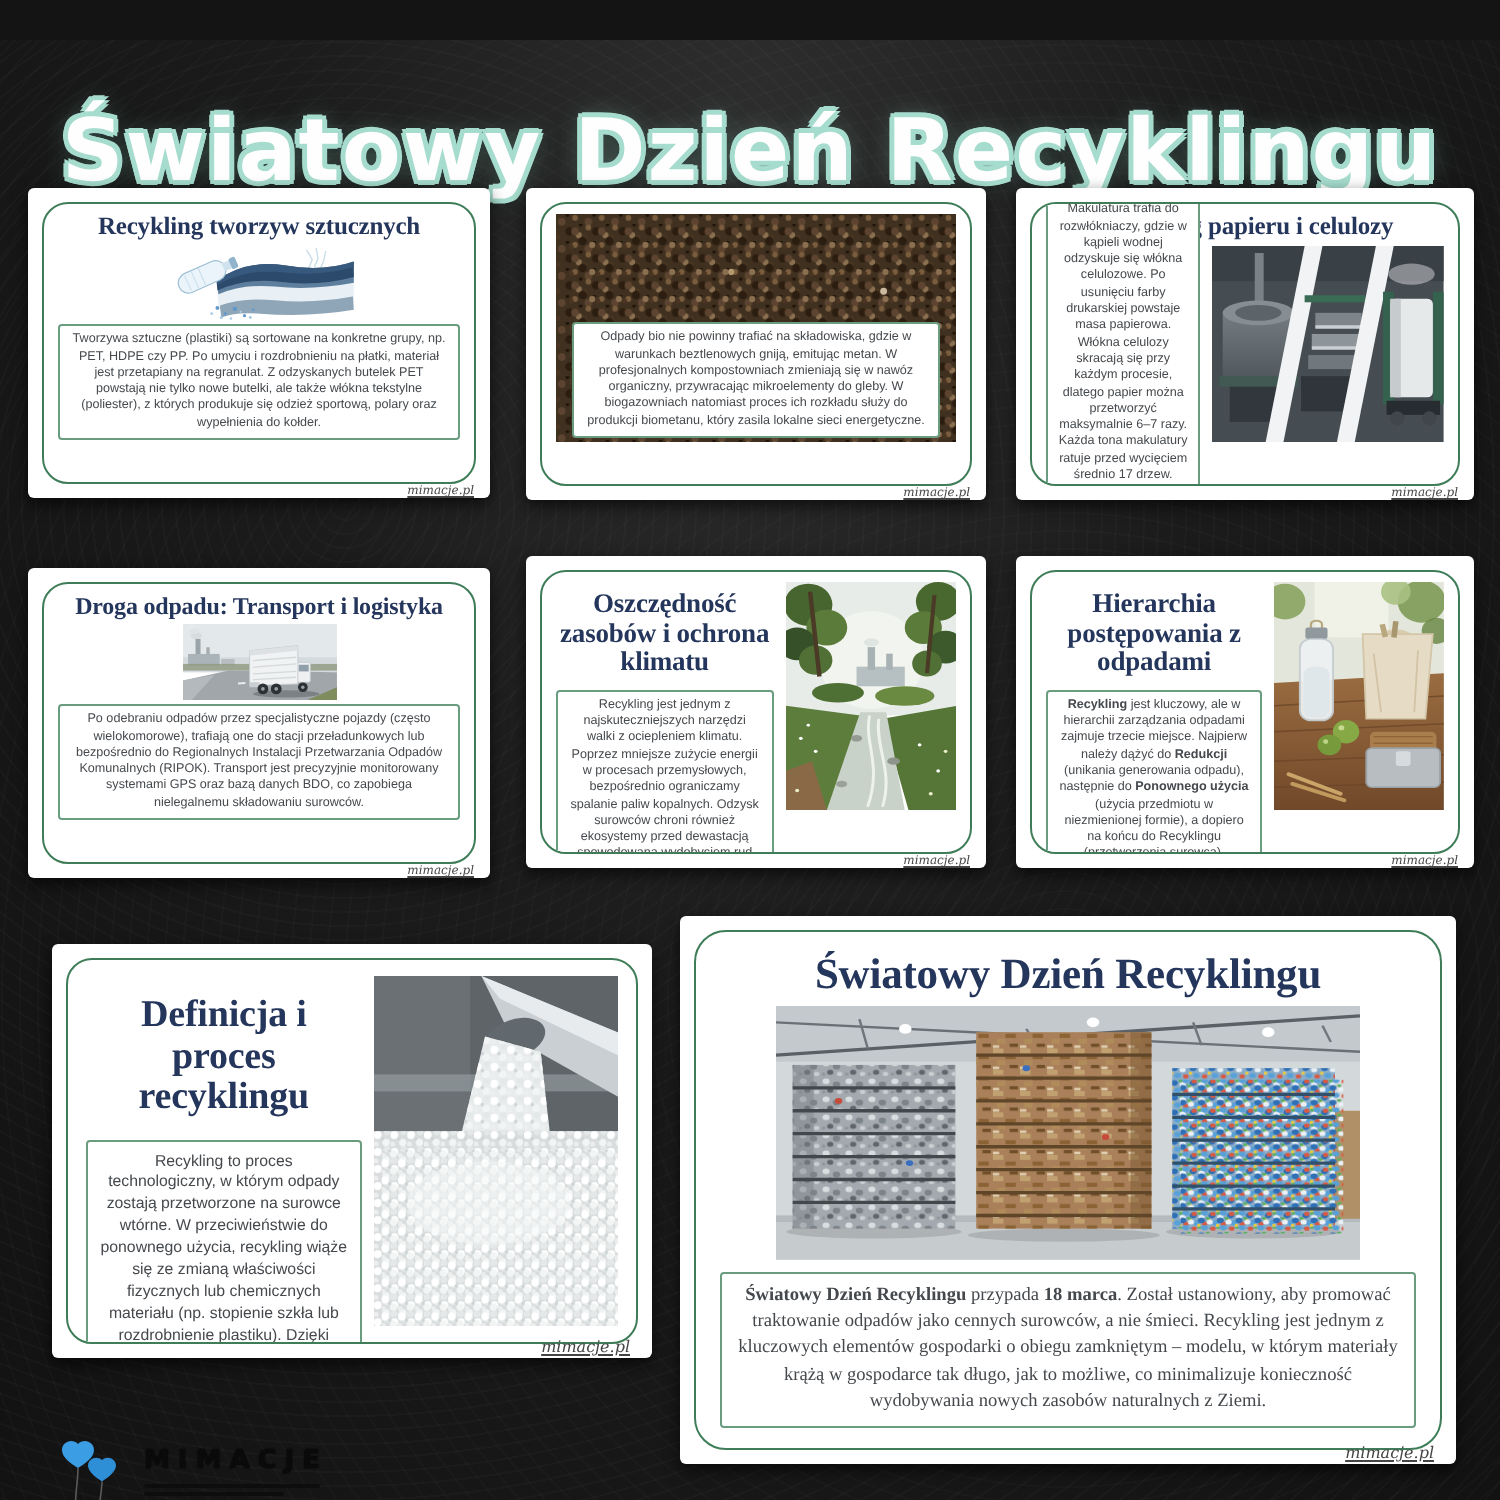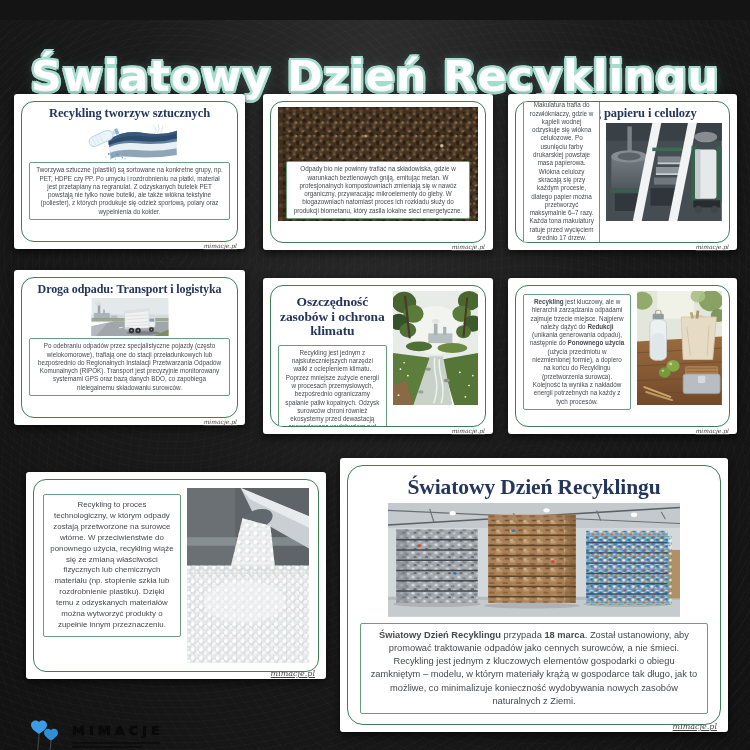--- a/index.html
+++ b/index.html
@@ -52,21 +52,21 @@
   .photo{flex:1 1 auto;min-height:0;display:flex;align-items:center;justify-content:center;overflow:hidden;}
   .photo svg{display:block;}
   .wm{
     position:absolute;right:8px;bottom:0;
     font-family:"DejaVu Serif", serif;font-style:italic;font-size:6px;color:#454545;line-height:1;text-decoration:underline;
   }
   
   .c1{left:14px;top:74px;width:231px;height:155px;}
   .c2{left:263px;top:74px;width:230px;height:156px;}
   .c3{left:508px;top:74px;width:229px;height:156px;}
-  .c4{left:14px;top:250px;width:231px;height:155px;}
+  .c4{left:14px;top:264px;width:231px;height:155px;}
   .c5{left:263px;top:258px;width:230px;height:156px;}
   .c6{left:508px;top:258px;width:229px;height:156px;}
   .c7{left:26px;top:452px;width:300px;height:207px;}
   .c8{left:340px;top:438px;width:388px;height:274px;}
   
   .overlay-wrap{position:relative;flex:1 1 auto;min-height:0;}
   .overlay-wrap svg{width:100%;height:100%;}
   .overlay-box{position:absolute;left:4%;right:4%;bottom:2px;}
   
   .row{display:flex;flex:1 1 auto;min-height:0;gap:6px;align-items:stretch;}
@@ -79,21 +79,21 @@
   .c5 .tbox,.c6 .tbox{margin-top:1px;}
   .c7 .frame{padding:8px 9px;}
   .c7 .colL{width:53%;padding-top:6px;}
   .c7 .photo{width:47%;}
   .c7 .ct{font-size:19px;margin:4px 0 10px;}
   .c7 .tbox{font-size:7.9px;line-height:1.38;padding:5px 6px;}
   .c7 .wm,.c8 .wm{font-size:8px;right:11px;bottom:1px;}
   .c8 .frame{border-width:1.8px;border-radius:16px;padding:8px 12px 10px;}
   .c8 .ct{font-size:21.5px;margin:2px 0 4px;}
   .c8 .photo{margin:0 auto;width:292px;}
-  .c8 .tbox{font-size:9.3px;line-height:1.42;padding:5px 8px;margin-top:6px;}
+  .c8 .tbox{font-size:9.3px;line-height:1.42;padding:5px 8px;margin-top:6px;font-family:Liberation Serif, serif;}
   .c4 .ct{font-size:12px;}
   .c1 .photo svg,.c4 .photo svg{height:100%;}
   .c1 .tbox,.c4 .tbox{margin-top:2px;}
   b{font-weight:700;}
   
   .logo{position:absolute;left:30px;bottom:10px;display:flex;align-items:flex-start;gap:10px;}
   .logo-balloons{width:32px;height:42px;}
   .logo-textcol{padding-top:5px;}
   .logo-brand{
     font-family:"DejaVu Sans", sans-serif;font-weight:800;font-size:13px;letter-spacing:4px;
@@ -369,20 +369,21 @@
         </div>
       </div>
     </div>
     <span class="wm">mimacje.pl</span>
   </section>
 
   <section class="card c6">
     <div class="frame">
       <div class="row">
         <div class="colL">
+          <h2 class="ct">Hierarchia postępowania z odpadami</h2>
           <div class="tbox">
             <p><b>Recykling</b><span> jest kluczowy, ale w hierarchii zarządzania odpadami zajmuje trzecie miejsce. Najpierw należy dążyć do </span><b>Redukcji</b><span> (unikania generowania odpadu), następnie do </span><b>Ponownego użycia</b><span> (użycia przedmiotu w niezmienionej formie), a dopiero na końcu do Recyklingu (przetworzenia surowca). Kolejność ta wynika z nakładów energii potrzebnych na każdy z tych procesów.</span></p>
           </div>
         </div>
         <div class="photo">
           <svg viewBox="0 0 92 140" preserveAspectRatio="none" width="100%" height="100%" role="img">
             <rect width="92" height="140" fill="#e3e6da"></rect>
             <rect x="22" width="40" height="34" fill="#f0f2e8"></rect>
             <circle cx="6" cy="12" r="11" fill="#88a45f" opacity=".9"></circle>
             <circle cx="80" cy="12" r="13" fill="#7d9a56" opacity=".9"></circle>
@@ -413,20 +414,21 @@
         </div>
       </div>
     </div>
     <span class="wm">mimacje.pl</span>
   </section>
 
   <section class="card c7">
     <div class="frame">
       <div class="row">
         <div class="colL">
+          <h2 class="ct">Definicja i proces recyklingu</h2>
           <div class="tbox">
             <p>Recykling to proces technologiczny, w którym odpady zostają przetworzone na surowce wtórne. W przeciwieństwie do ponownego użycia, recykling wiąże się ze zmianą właściwości fizycznych lub chemicznych materiału (np. stopienie szkła lub rozdrobnienie plastiku). Dzięki temu z odzyskanych materiałów można wytworzyć produkty o zupełnie innym przeznaczeniu.</p>
           </div>
         </div>
         <div class="photo">
           <svg viewBox="0 0 132 185" preserveAspectRatio="none" width="100%" height="100%" role="img">
             <rect width="132" height="90" fill="#5e6468"></rect>
             <rect x="0" width="52" height="90" fill="#6a7074"></rect>
             <rect y="52" width="132" height="9" fill="#9aa2a7" opacity=".6"></rect>
             <polygon points="58,0 132,30 132,64 74,32" fill="#c9cfd3"></polygon>

